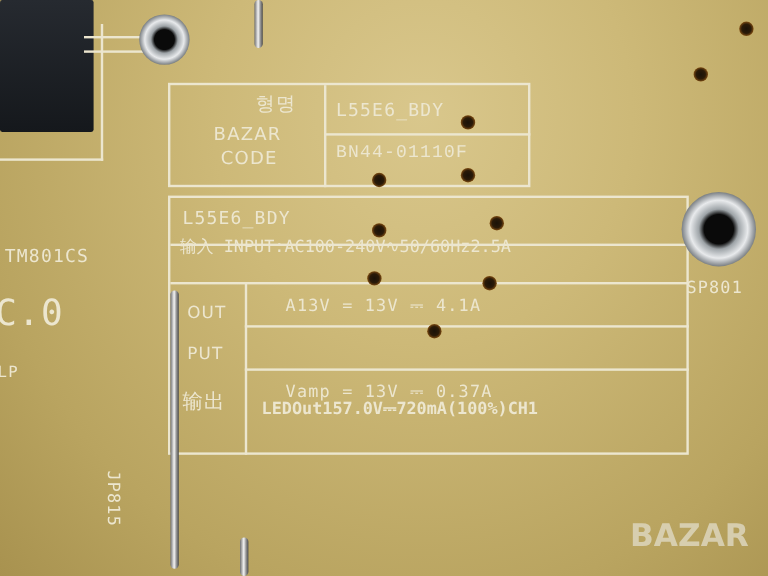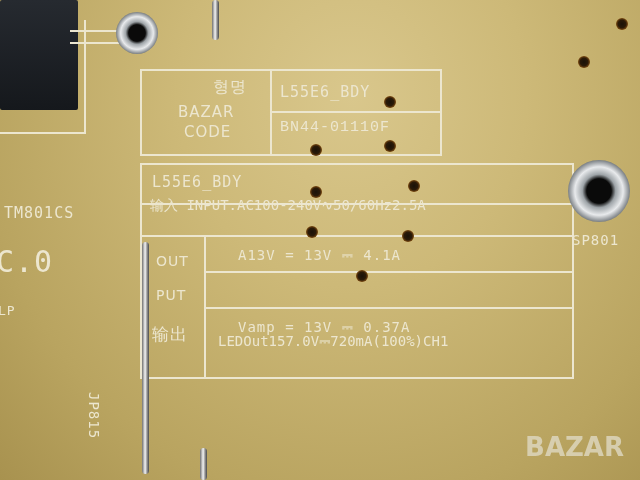--- a/index.html
+++ b/index.html
@@ -65,21 +65,21 @@
   <div class="line" style="left:62px;top:70px;width:2px;height:144px;"></div>
   <div class="line" style="left:62px;top:106px;width:370px;height:2px;"></div>
   <div class="line" style="left:62px;top:142px;width:370px;height:2px;"></div>
   <div class="silk" style="left:10px;top:8px;font-size:15px;">L55E6_BDY</div>
   <div class="silk" style="left:8px;top:32px;font-size:14px;letter-spacing:0;">输入 INPUT:AC100-240V∿50/60Hz2.5A</div>
   <div class="silk" style="left:14px;top:88px;font-size:14px;font-family:'DejaVu Sans',sans-serif;">OUT</div>
   <div class="silk" style="left:14px;top:122px;font-size:14px;font-family:'DejaVu Sans',sans-serif;">PUT</div>
   <div class="silk" style="left:10px;top:158px;font-size:17px;font-family:'DejaVu Sans',sans-serif;">输出</div>
   <div class="silk" style="left:96px;top:82px;font-size:14px;">A13V = 13V ⎓ 4.1A</div>
   <div class="silk" style="left:96px;top:118px;font-size:14px;margin-top:36px;">Vamp = 13V ⎓ 0.37A</div>
-  <div class="silk" style="left:76px;top:168px;font-size:14px;letter-spacing:0;">LEDOut157.0V⎓720mA(100%)CH1</div>
+  <div class="silk" style="left:76px;top:168px;font-size:14px;letter-spacing:0;font-weight:bold;">LEDOut157.0V⎓720mA(100%)CH1</div>
 </div>
 
 <div class="hole" style="left:384px;top:96px;"></div>
 <div class="hole" style="left:310px;top:144px;"></div>
 <div class="hole" style="left:384px;top:140px;"></div>
 <div class="hole" style="left:310px;top:186px;"></div>
 <div class="hole" style="left:408px;top:180px;"></div>
 <div class="hole" style="left:306px;top:226px;"></div>
 <div class="hole" style="left:402px;top:230px;"></div>
 <div class="hole" style="left:356px;top:270px;"></div>

